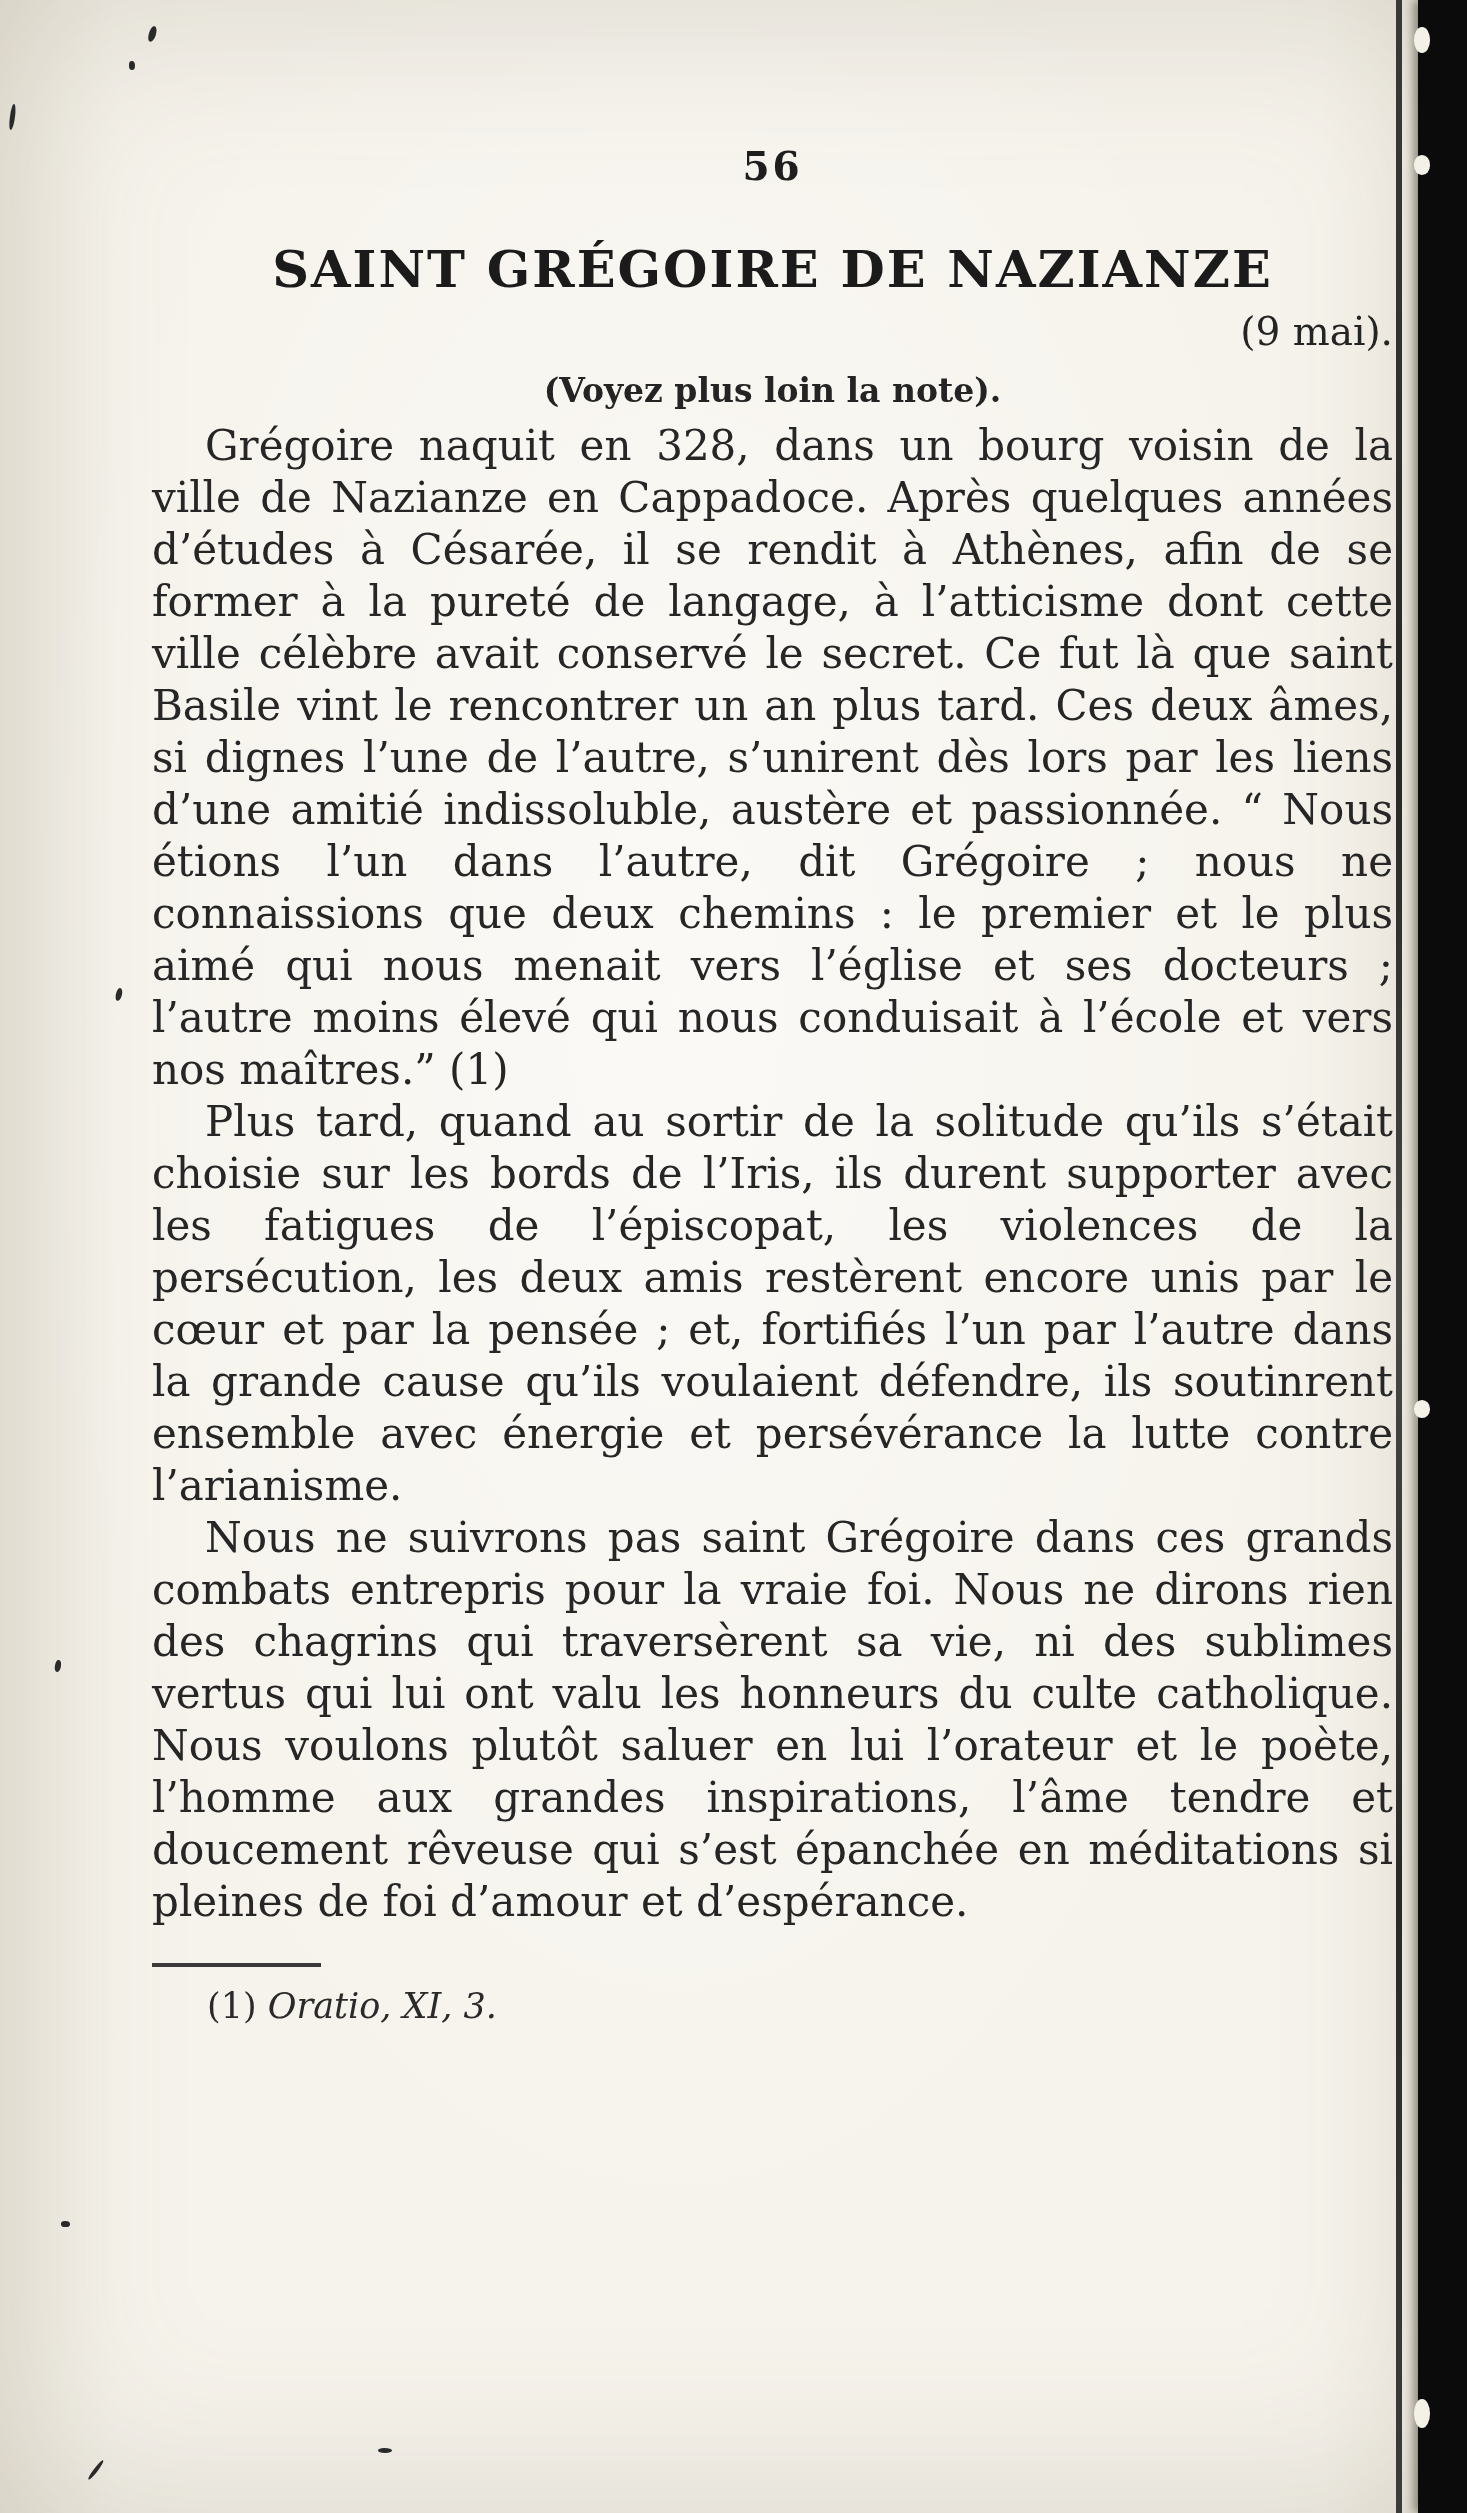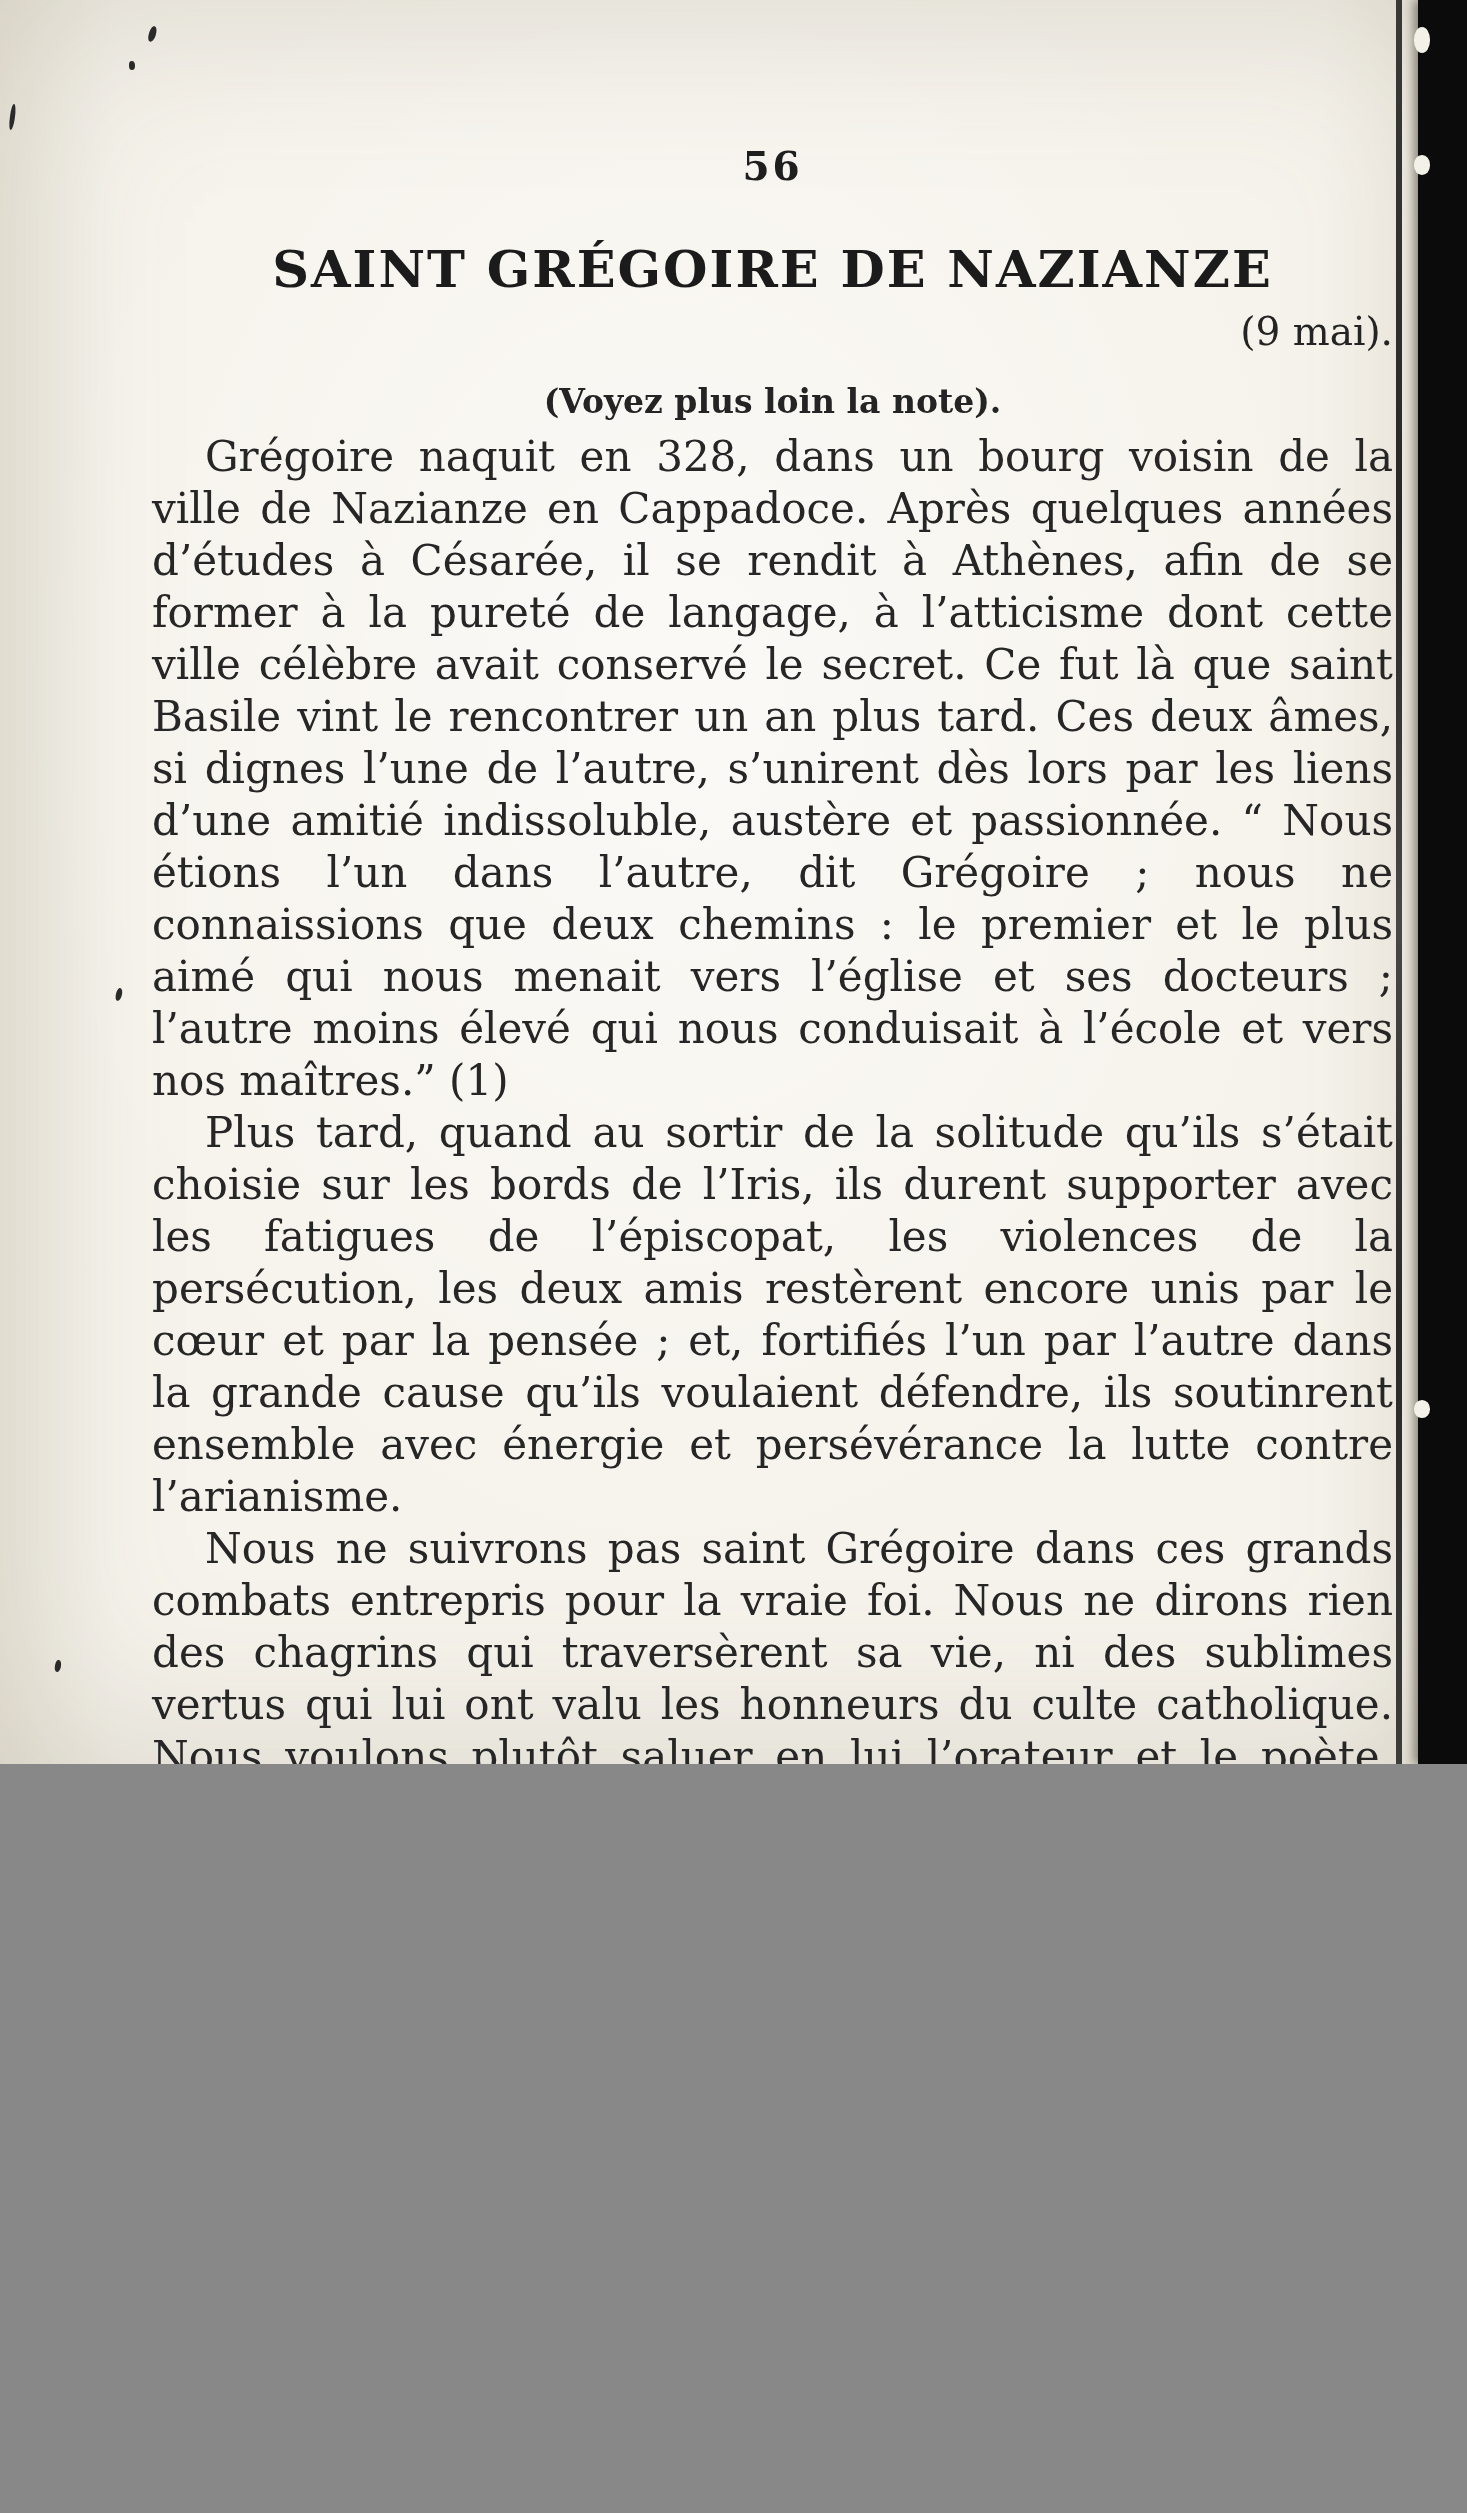--- a/index.html
+++ b/index.html
@@ -3,21 +3,21 @@
 <meta charset="utf-8">
 <style>
   html, body {
     margin: 0;
     padding: 0;
     background: #888;
   }
   .page {
     position: relative;
     width: 1467px;
-    height: 1764px;
+    height: 2513px;
     margin: 0 auto;
     background:
       radial-gradient(ellipse at 46% 40%, rgba(255,255,255,0.55) 0%, rgba(255,255,255,0) 60%),
       linear-gradient(90deg, #efebe1 0%, #f6f3ec 8%, #f6f3ec 90%, #efeadf 100%),
       #f4f1e8;
     box-shadow: inset 0 0 186px rgba(110, 100, 75, 0.22);
     overflow: hidden;
     font-family: "DejaVu Serif", "Liberation Serif", serif;
     color: #232323;
   }
@@ -84,21 +84,21 @@
     color: #1b1b1b;
   }
   .date-line {
     margin-top: 15.7px;
     text-align: right;
     font-size: 39px;
     line-height: 1;
     color: #242424;
   }
   .note-line {
-    margin-top: 34px;
+    margin-top: 23px;
     text-align: center;
     font-size: 33px;
     line-height: 1;
     font-weight: 700;
     color: #242424;
   }
   .body-block {
     margin-top: 13px;
     font-size: 42px;
     line-height: 52px;

